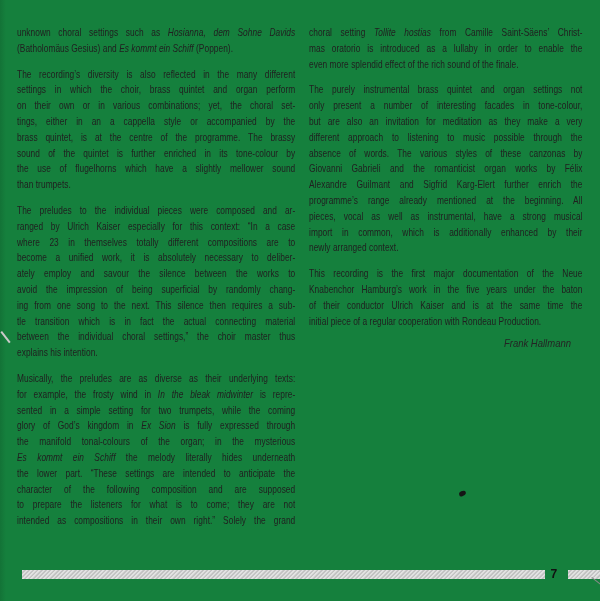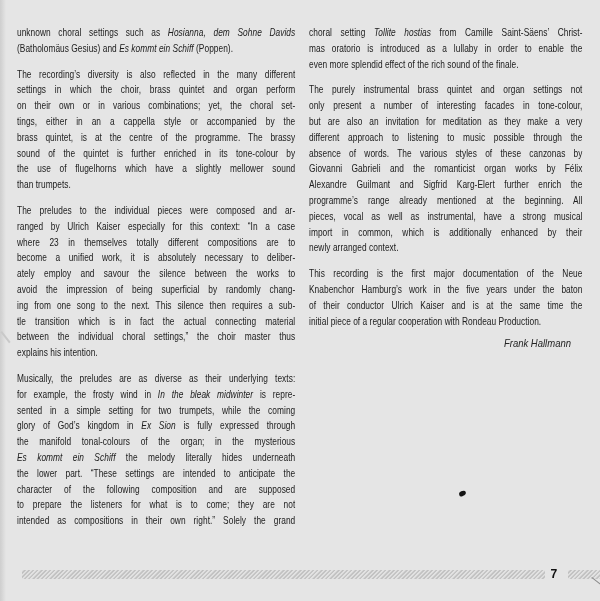--- a/index.html
+++ b/index.html
@@ -1,18 +1,18 @@
 <!DOCTYPE html>
 <html><head>
 <meta charset="utf-8">
 <style>
   html,body { margin:0; padding:0; }
   .page {
     position:relative; width:600px; height:601px;
-    background:#e5e5e5; overflow:hidden;
+    background:#15803d; overflow:hidden;
     font-family:"Liberation Sans", sans-serif;
     color:#202020;
   }
   .scan-edge-left {
     position:absolute; left:0; top:0; width:6px; height:601px;
     background:linear-gradient(to right, rgba(0,0,0,0.10), rgba(0,0,0,0.0));
     pointer-events:none;
   }
   .col { position:absolute; top:25px; }
   .col-left  { left:17px;  width:278px; }

